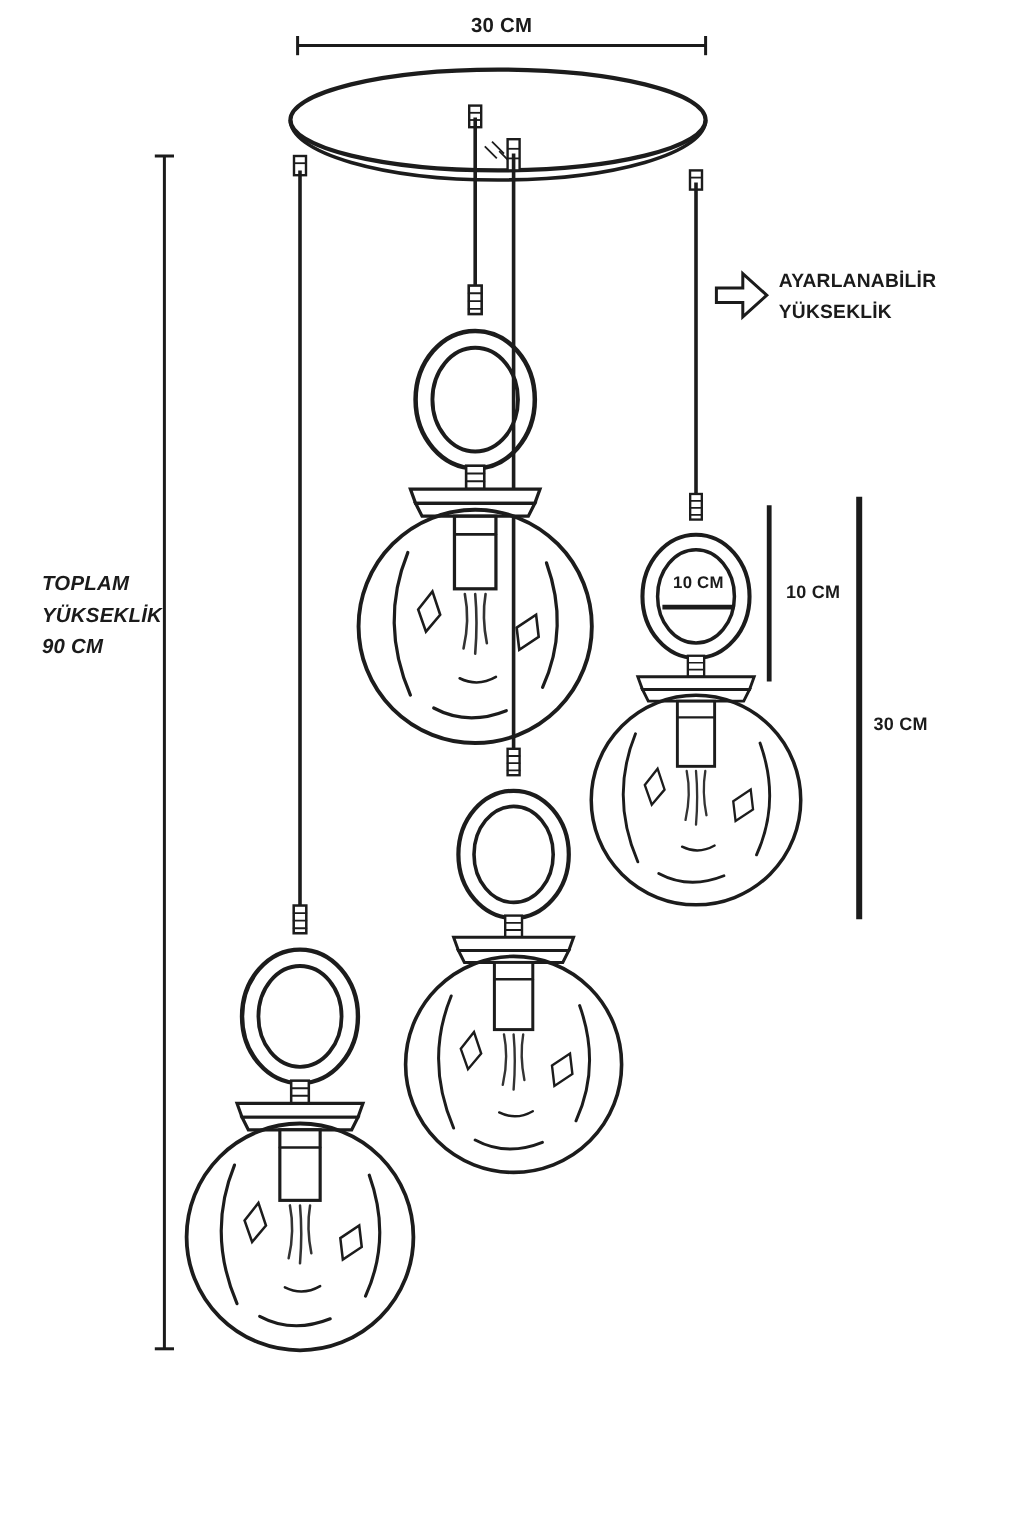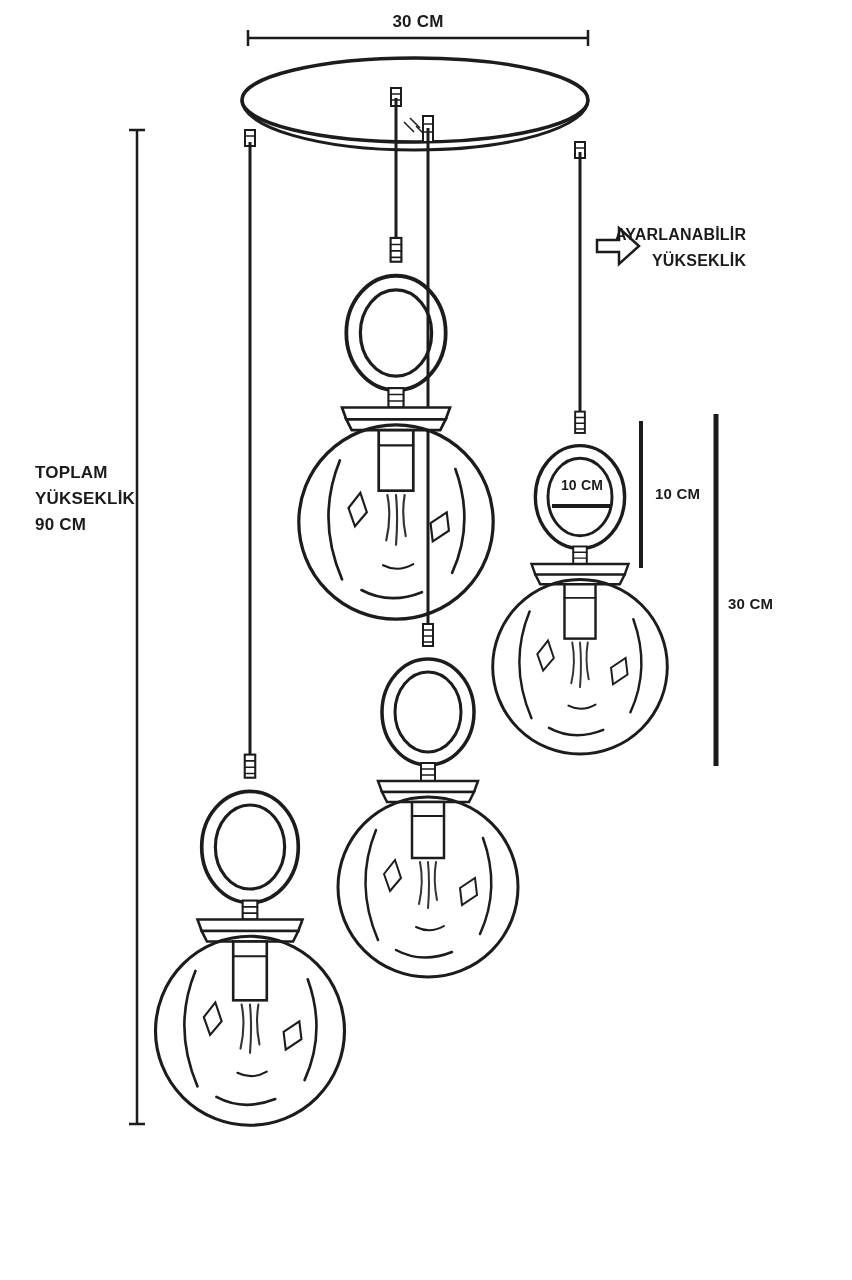--- a/index.html
+++ b/index.html
@@ -112,27 +112,27 @@
       <line x1="641" y1="421" x2="641" y2="568" stroke-width="4"></line>
 
       <line x1="716" y1="414" x2="716" y2="766" stroke-width="5"></line>
     </g>
 
     <path d="M 597 240 L 619 240 L 619 228 L 639 246 L 619 264 L 619 252 L 597 252 Z" fill="#ffffff" stroke="#1b1b1b" stroke-width="2.5"></path>
   </svg>
 
   <div class="lbl" style="left:378px;top:12px;width:80px;text-align:center;font-size:17px;">30 CM</div>
 
-  <div class="lbl lbl-block" style="left:35px;top:460px;font-size:17px;line-height:26px;">
+  <div class="lbl lbl-block" style="left:35px;top:474px;font-size:17px;line-height:26px;font-style:italic;">
     <div>TOPLAM</div>
     <div>YÜKSEKLİK</div>
     <div>90 CM</div>
   </div>
 
-  <div class="lbl lbl-block" style="left:615px;top:222px;font-size:16px;line-height:26px;text-align:right;">
+  <div class="lbl lbl-block" style="left:649px;top:222px;font-size:16px;line-height:26px;">
     <div>AYARLANABİLİR</div>
     <div>YÜKSEKLİK</div>
   </div>
 
   <div class="lbl" style="left:549px;top:477px;width:66px;text-align:center;font-size:14px;">10 CM</div>
 
   <div class="lbl" style="left:655px;top:485px;font-size:15px;">10 CM</div>
 
   <div class="lbl" style="left:728px;top:595px;font-size:15px;">30 CM</div>
 

